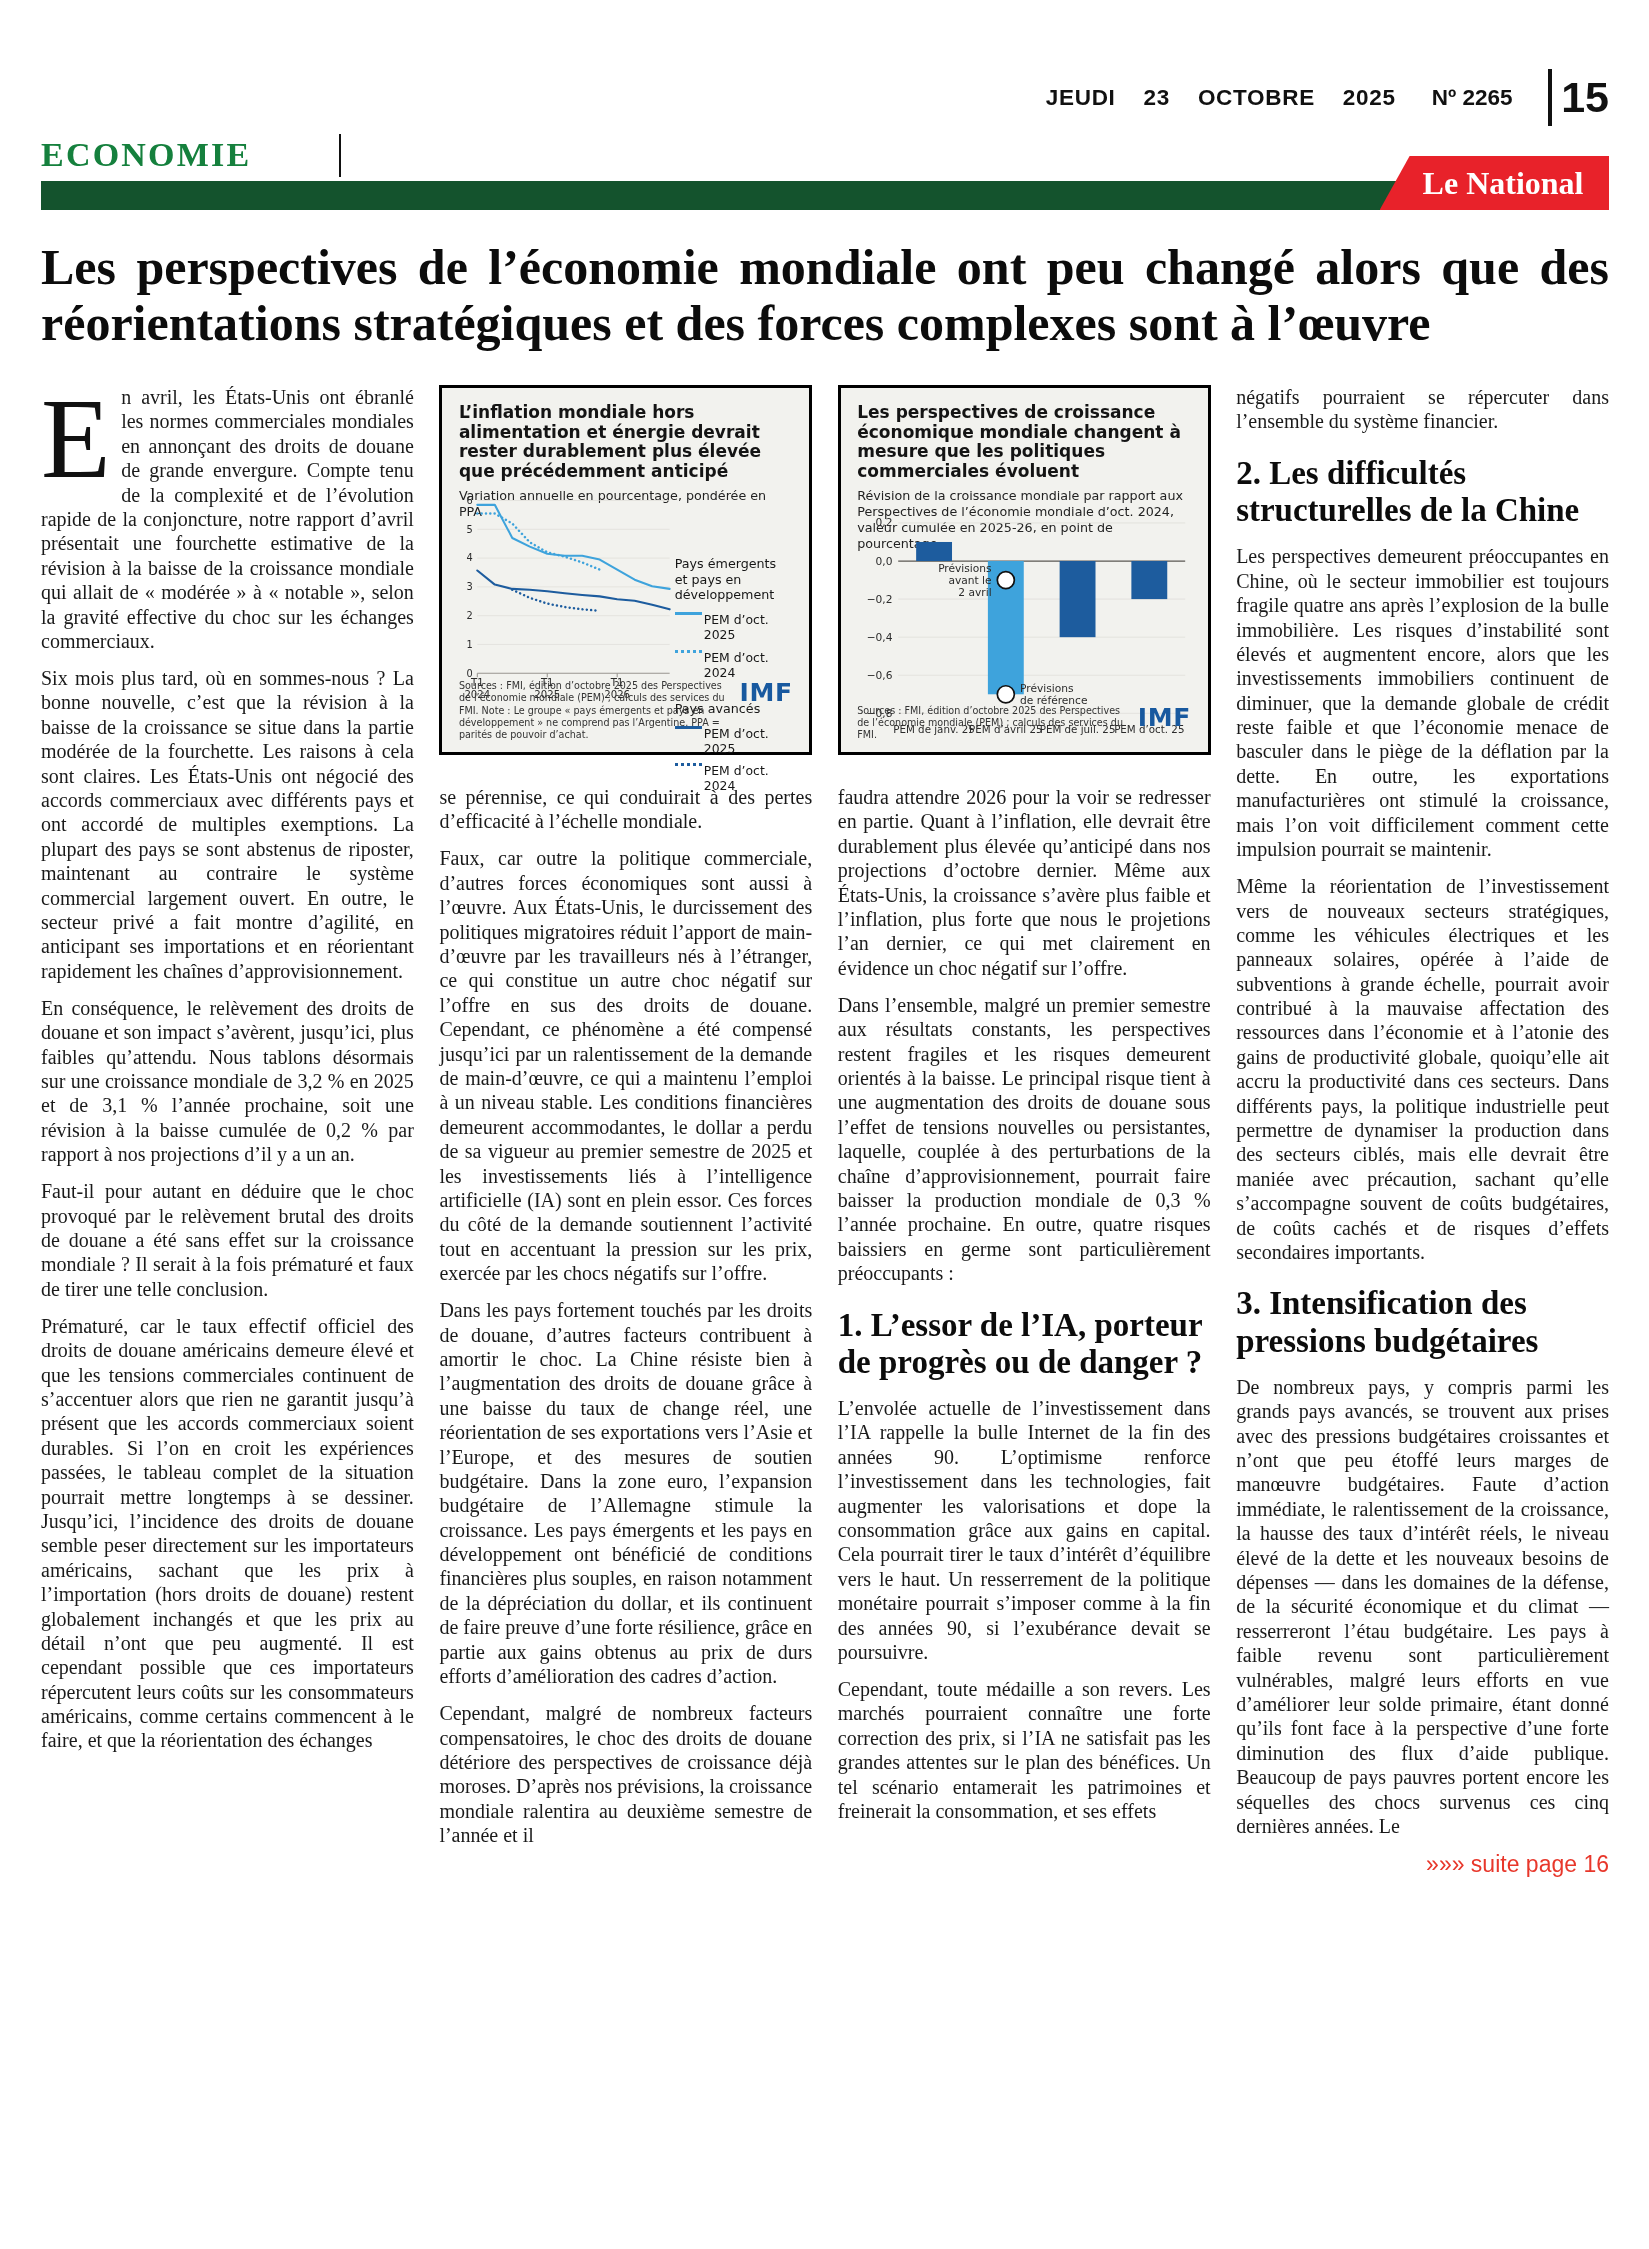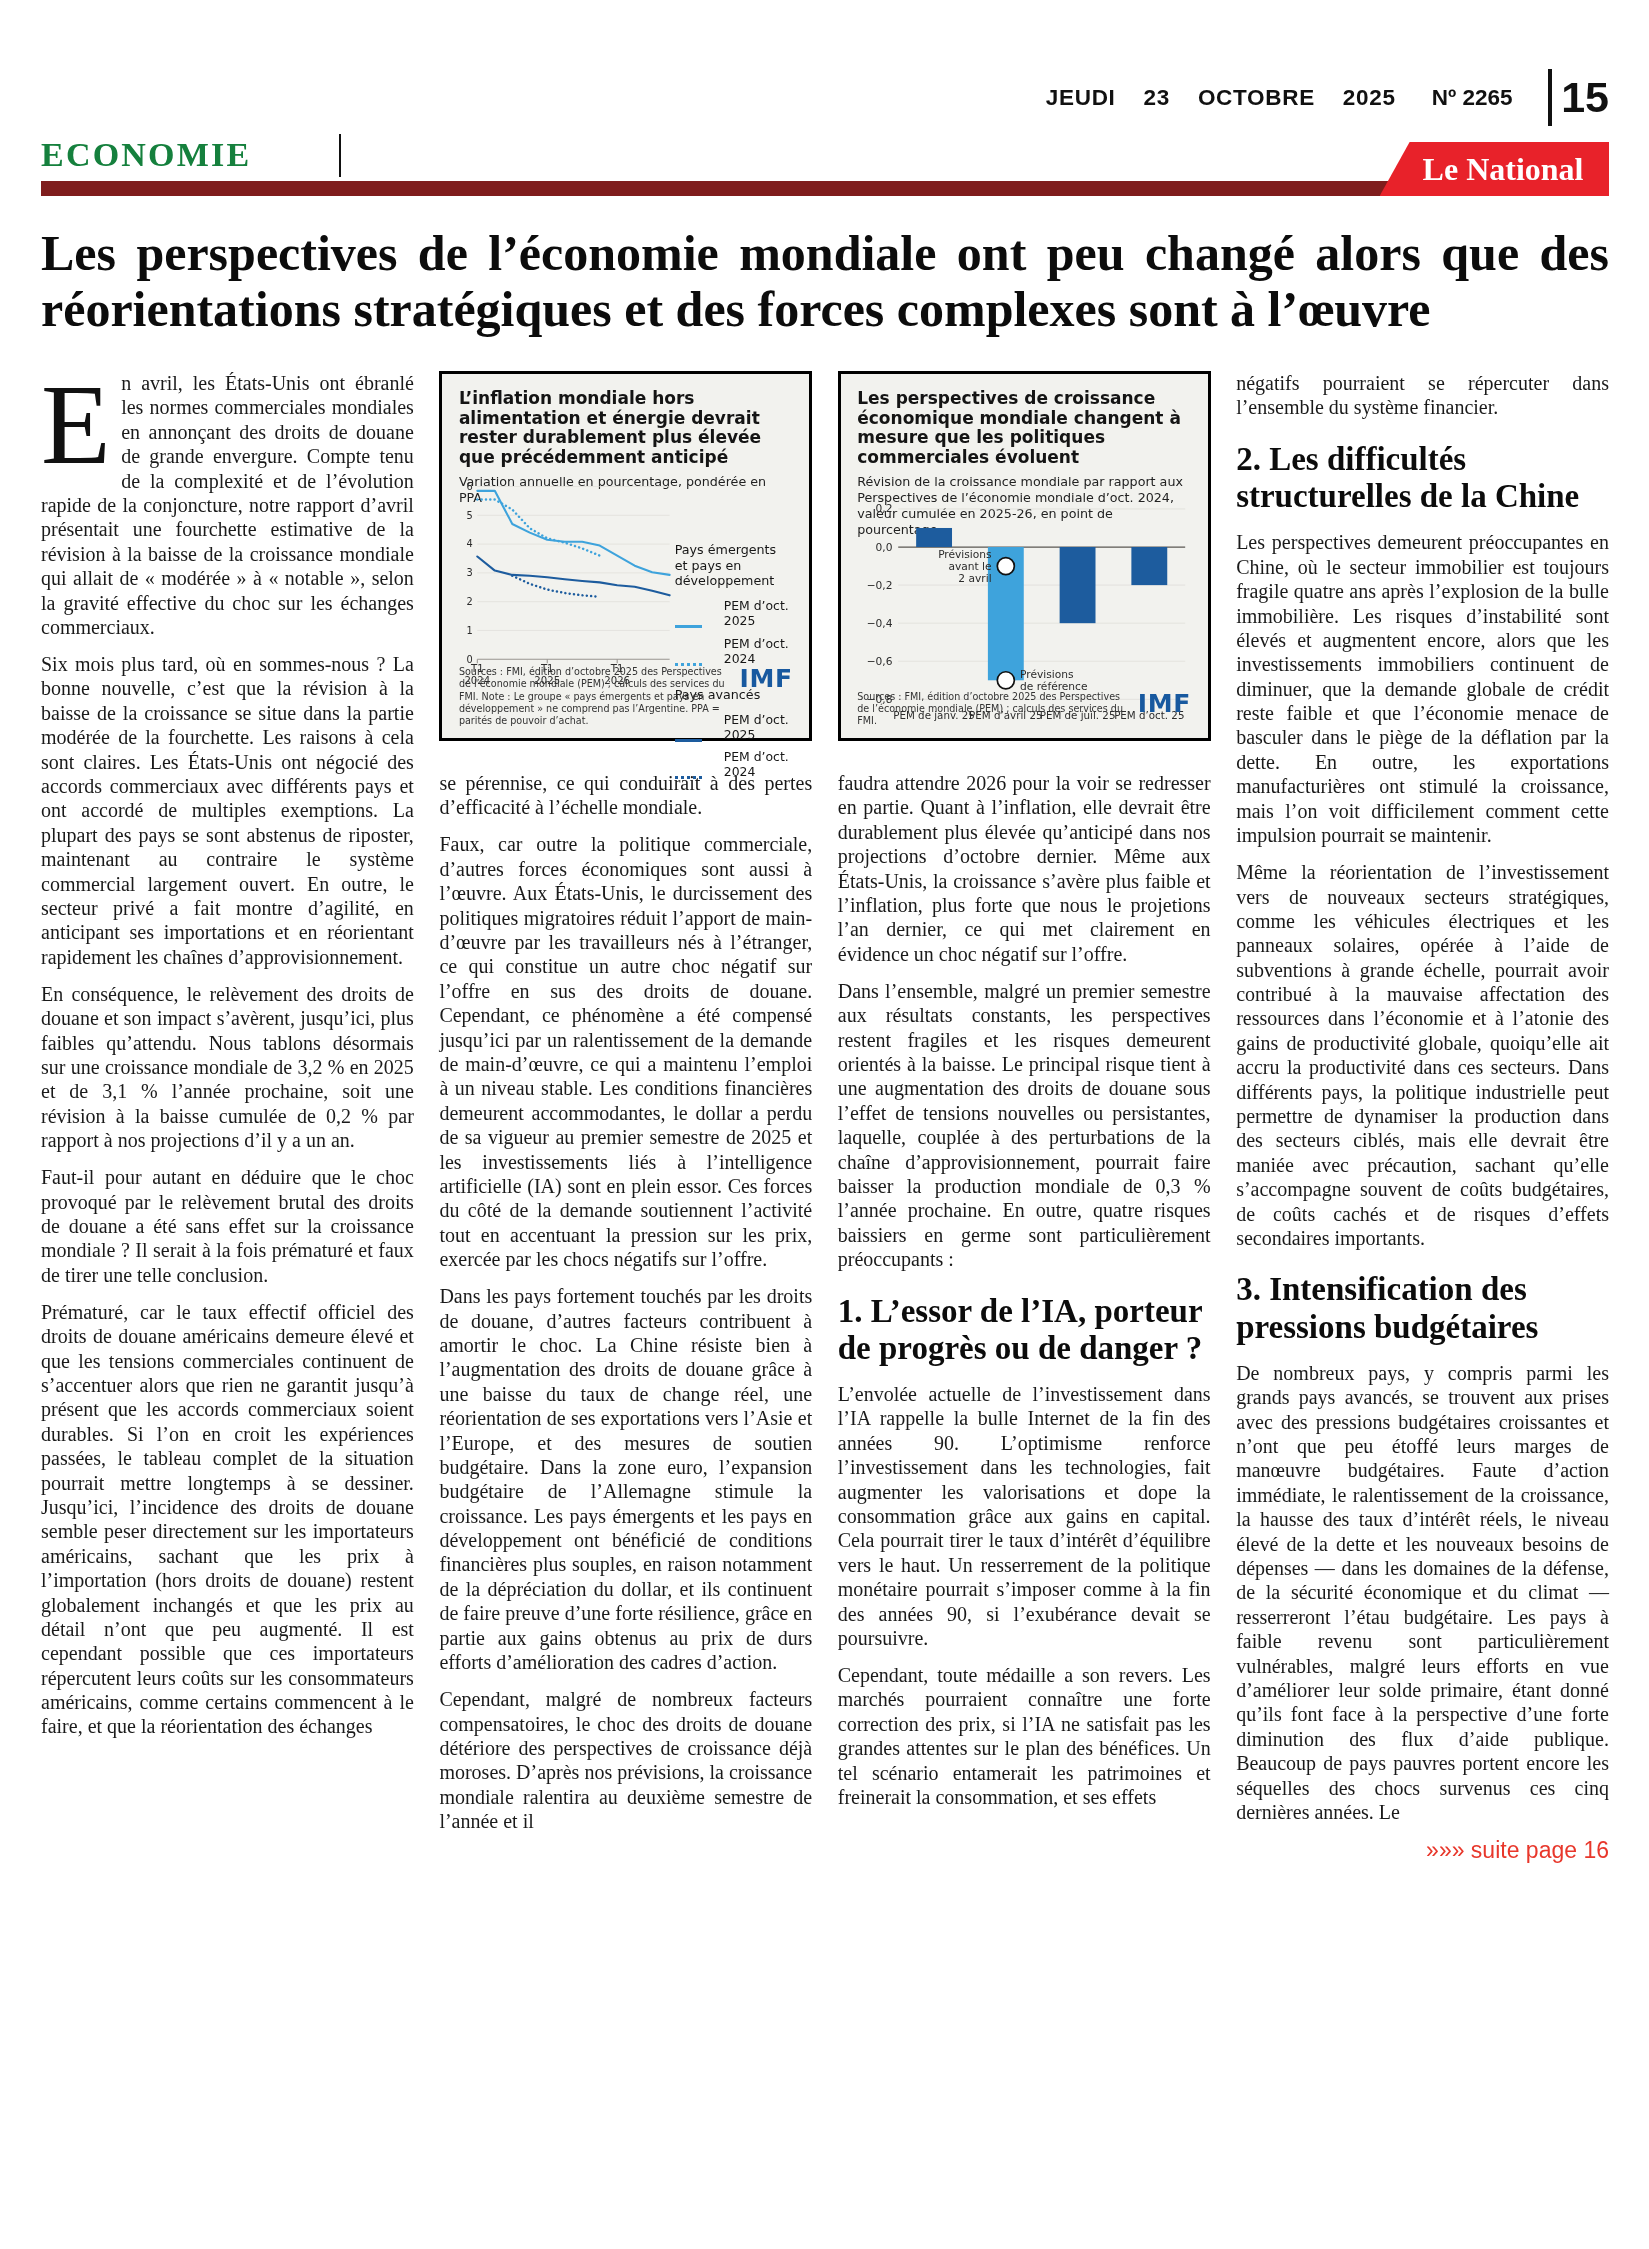--- a/index.html
+++ b/index.html
@@ -8,21 +8,21 @@
   
   .meta-row{display:flex;justify-content:flex-end;align-items:center;gap:36px;padding-top:69px;font-family:"Liberation Sans",sans-serif;}
   .meta-date{font-weight:700;font-size:22.5px;letter-spacing:0.7px;word-spacing:21px;color:#111;}
   .meta-issue{font-weight:700;font-size:22.5px;color:#111;}
   .meta-page{display:flex;align-items:center;gap:9px;}
   .meta-bar{width:3.7px;height:57px;background:#111;}
   .meta-num{font-size:43px;font-weight:700;color:#111;line-height:1;}
   .section-row{position:relative;margin-top:6px;height:46px;}
   .section-title{font-size:34px;font-weight:700;letter-spacing:2.2px;color:#15803d;line-height:45px;}
   .section-divider{position:absolute;left:298px;top:1.5px;height:43px;width:0;border-left:2.2px solid #111;}
-  .red-band{position:relative;height:15px;background:#7f1d1d;margin-top:3px;}
+  .red-band{position:relative;height:29px;background:#14532d;margin-top:3px;}
   .brand-box{position:absolute;right:0;bottom:0;height:54px;background:#e8222a;padding:0 25.5px 0 43px;clip-path:polygon(30px 0,100% 0,100% 100%,0 100%);display:flex;align-items:center;}
   .brand-text{color:#fff;font-weight:700;font-size:32px;}
   
   .headline{margin-top:28.5px;font-size:50px;font-weight:700;line-height:1.13;text-align:justify;color:#0c0c0c;}
   
   .main{display:flex;gap:25.5px;margin-top:22.5px;align-items:flex-start;}
   .col{flex:1 1 0;min-width:0;}
   .body-p{font-size:20px;line-height:1.22;text-align:justify;color:#1a1a1a;margin:0 0 12.7px 0;}
   .dropcap{float:left;font-size:114px;line-height:.8;padding:7.5px 10.5px 0 0;color:#111;}
   .sec-h{font-size:33px;font-weight:700;line-height:1.13;margin:21px 0 15px;color:#0c0c0c;}
@@ -31,21 +31,21 @@
   .chart-card{box-sizing:border-box;height:370px;border:3.7px solid #000;background:#f2f2ee;padding:15px 16.5px 10.5px;display:flex;flex-direction:column;margin-bottom:30px;font-family:"DejaVu Sans",sans-serif;}
   .chart-title{font-weight:700;font-size:17px;line-height:1.16;color:#141414;}
   .chart-sub{font-size:12.7px;margin-top:6px;color:#222;line-height:1.25;}
   .chart-row{display:flex;flex:1 1 auto;margin-top:3px;align-items:stretch;min-height:0;}
   .chart-row svg{flex:1 1 0;min-width:0;height:auto;align-self:center;}
   .bar-svg-wrap{flex:1 1 auto;margin-top:3px;min-height:0;display:flex;}
   .bar-svg-wrap svg{width:100%;height:auto;align-self:center;}
   svg text{font-family:"DejaVu Sans",sans-serif;}
   .legend{width:118px;padding-top:33px;flex:0 0 118px;}
   .legend-group{font-size:12.7px;line-height:1.25;color:#161616;margin-bottom:9px;}
-  .legend-item{display:flex;align-items:flex-end;gap:22px;margin-bottom:7.5px;font-size:12.4px;color:#161616;}
+  .legend-item{display:flex;align-items:flex-start;gap:2px;margin-bottom:7.5px;font-size:12.4px;color:#161616;}
   .sw{width:27px;height:0;border-top:3px solid;flex:0 0 27px;}
   .sw.dot{border-top-style:dotted;}
   .sw.light{border-color:#3ea3dc;}
   .sw.dark{border-color:#1d5c9e;}
   .g2{margin-top:21px;}
   .chart-foot{display:flex;gap:9px;margin-top:6px;}
   .chart-src{flex:1;font-size:9.6px;line-height:1.28;color:#333;}
   .imf-logo{font-size:25px;font-weight:700;color:#18599f;letter-spacing:0.7px;line-height:1;}
 </style>
 </head>

